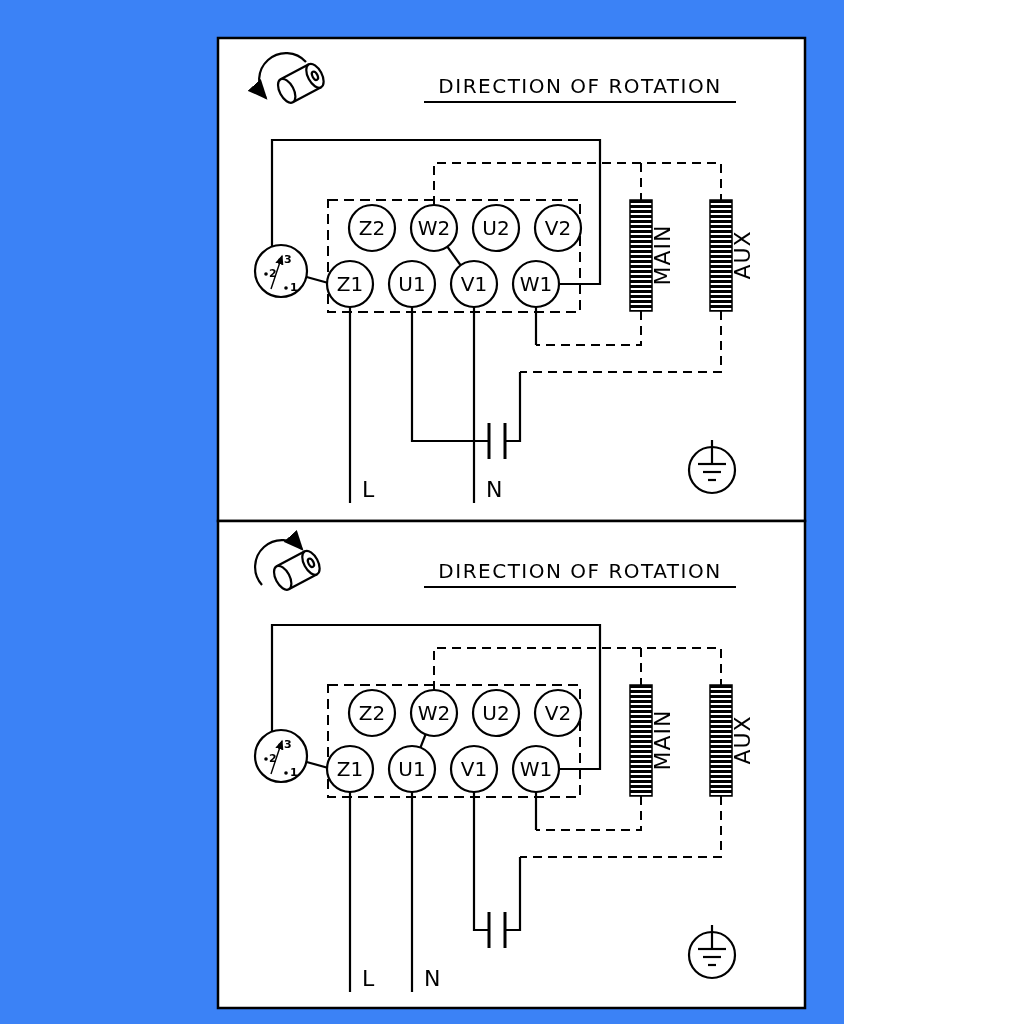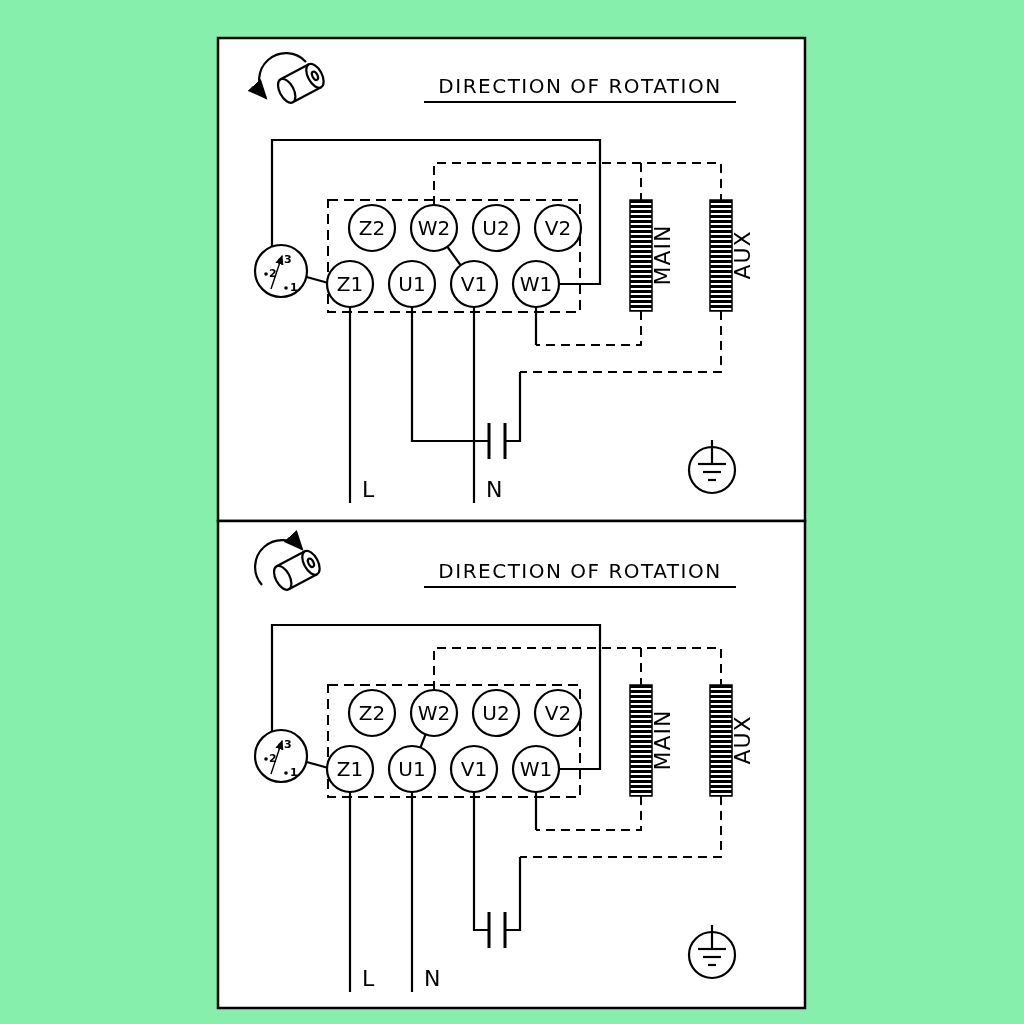--- a/index.html
+++ b/index.html
@@ -1,16 +1,16 @@
 <!DOCTYPE html>
 <html><head>
 <meta charset="utf-8">
 <style>
   html,body{margin:0;padding:0;background:#ffffff;}
-  #stage{position:relative;width:1024px;height:1024px;background:#86efac;}
+  #stage{position:relative;width:844px;height:1024px;background:#3b82f6;}
   svg{display:block;}
   text{font-family:"DejaVu Sans", sans-serif;fill:#000;}
   .title{font-size:20px;letter-spacing:1.5px;}
   .term{font-size:20px;}
   .wind{font-size:22px;letter-spacing:1px;}
   .supply{font-size:22px;}
   .sel{font-size:11px;font-weight:bold;}
   .wire{stroke:#000;stroke-width:2.2;fill:none;}
   .wired{stroke:#000;stroke-width:2;fill:none;stroke-dasharray:9 6;}
   .box{stroke:#000;stroke-width:2;fill:none;stroke-dasharray:10 6;}

